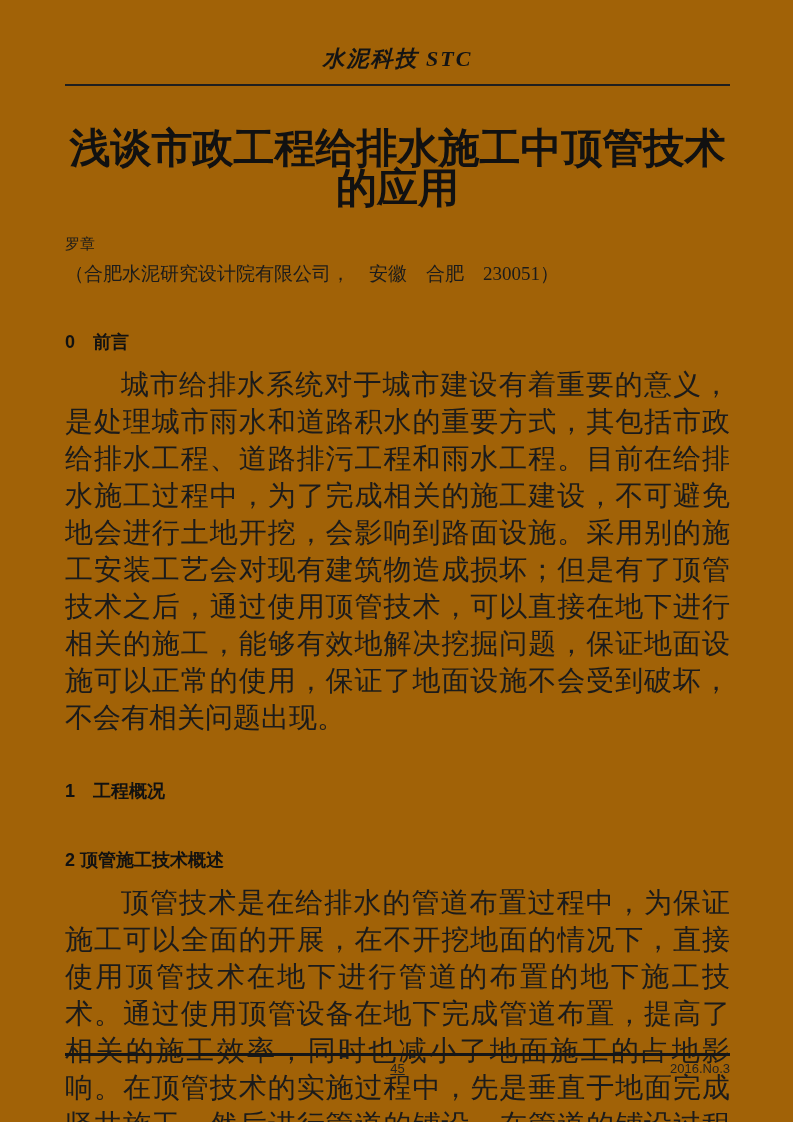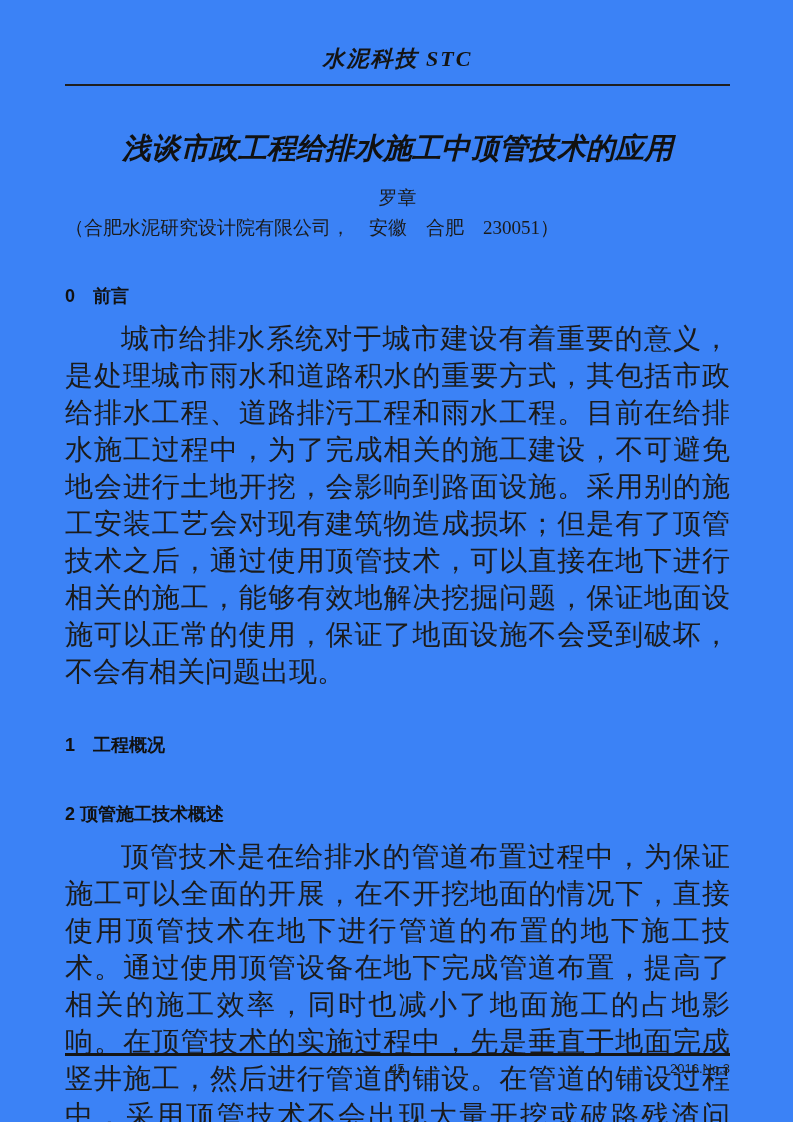--- a/index.html
+++ b/index.html
@@ -4,21 +4,21 @@
 <style>
   html, body {
     margin: 0;
     padding: 0;
     background: #ffffff;
   }
   .page {
     position: relative;
     width: 793px;
     height: 1122px;
-    background: #3b82f6;
+    background: #a16207;
     color: #1b1b1b;
     font-family: "Liberation Serif", "DejaVu Serif", serif;
     overflow: hidden;
   }
   .content {
     position: absolute;
     left: 65px;
     right: 63px;
     top: 0;
   }
@@ -35,30 +35,28 @@
   .header-rule {
     margin-top: 12px;
     border-top: 2px solid #1f1f1f;
     height: 0;
   }
   .title {
     margin: 42px 0 0 0;
     text-align: center;
     font-family: "Liberation Sans", "DejaVu Sans", sans-serif;
     font-weight: bold;
-    font-size: 29px;
+    font-size: 41px;
     line-height: 40px;
     color: #111111;
     letter-spacing: 0;
-    font-style: italic;
   }
   .author {
-    margin-top: 18px;
-    text-align: center;
-    font-size: 19px;
+    margin-top: 24px;
+    font-size: 15px;
     line-height: 24px;
     color: #1b1b1b;
   }
   .affiliation {
     margin-top: 5px;
     font-size: 19px;
     line-height: 26px;
     color: #1b1b1b;
   }
   .section-heading {

